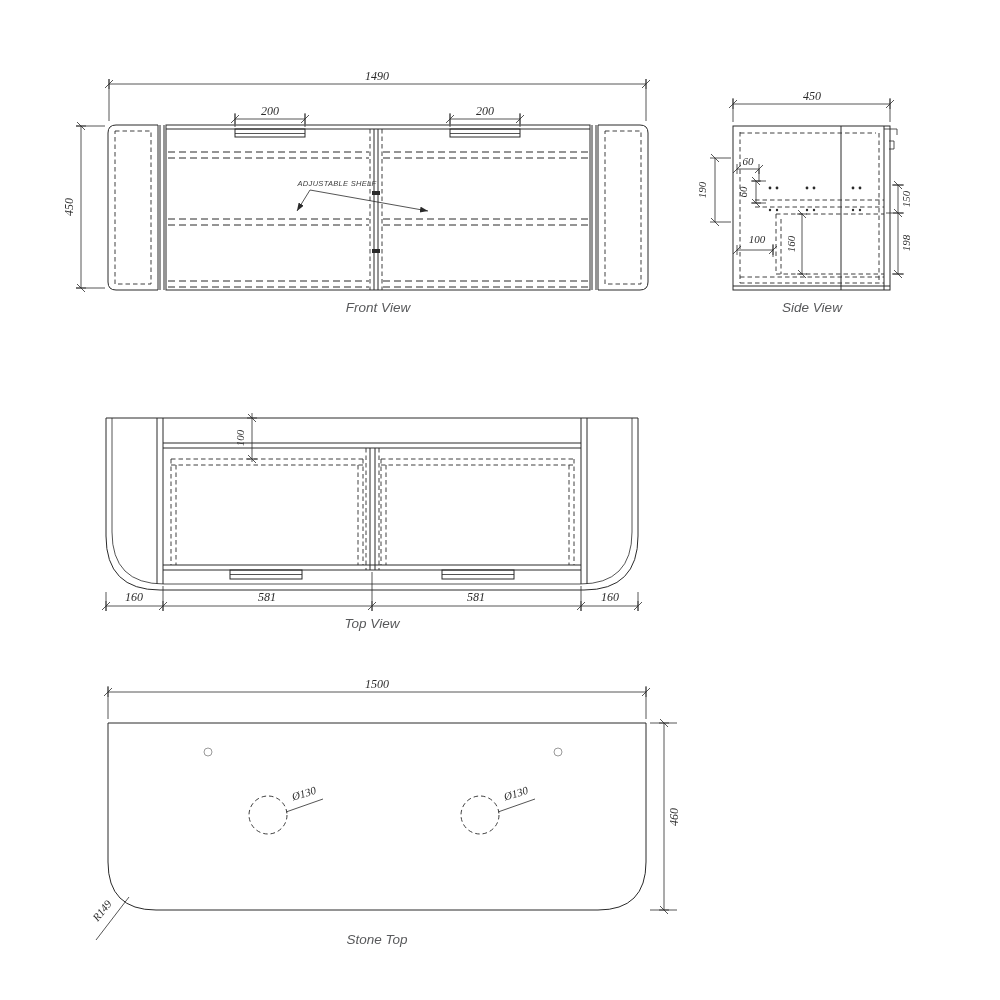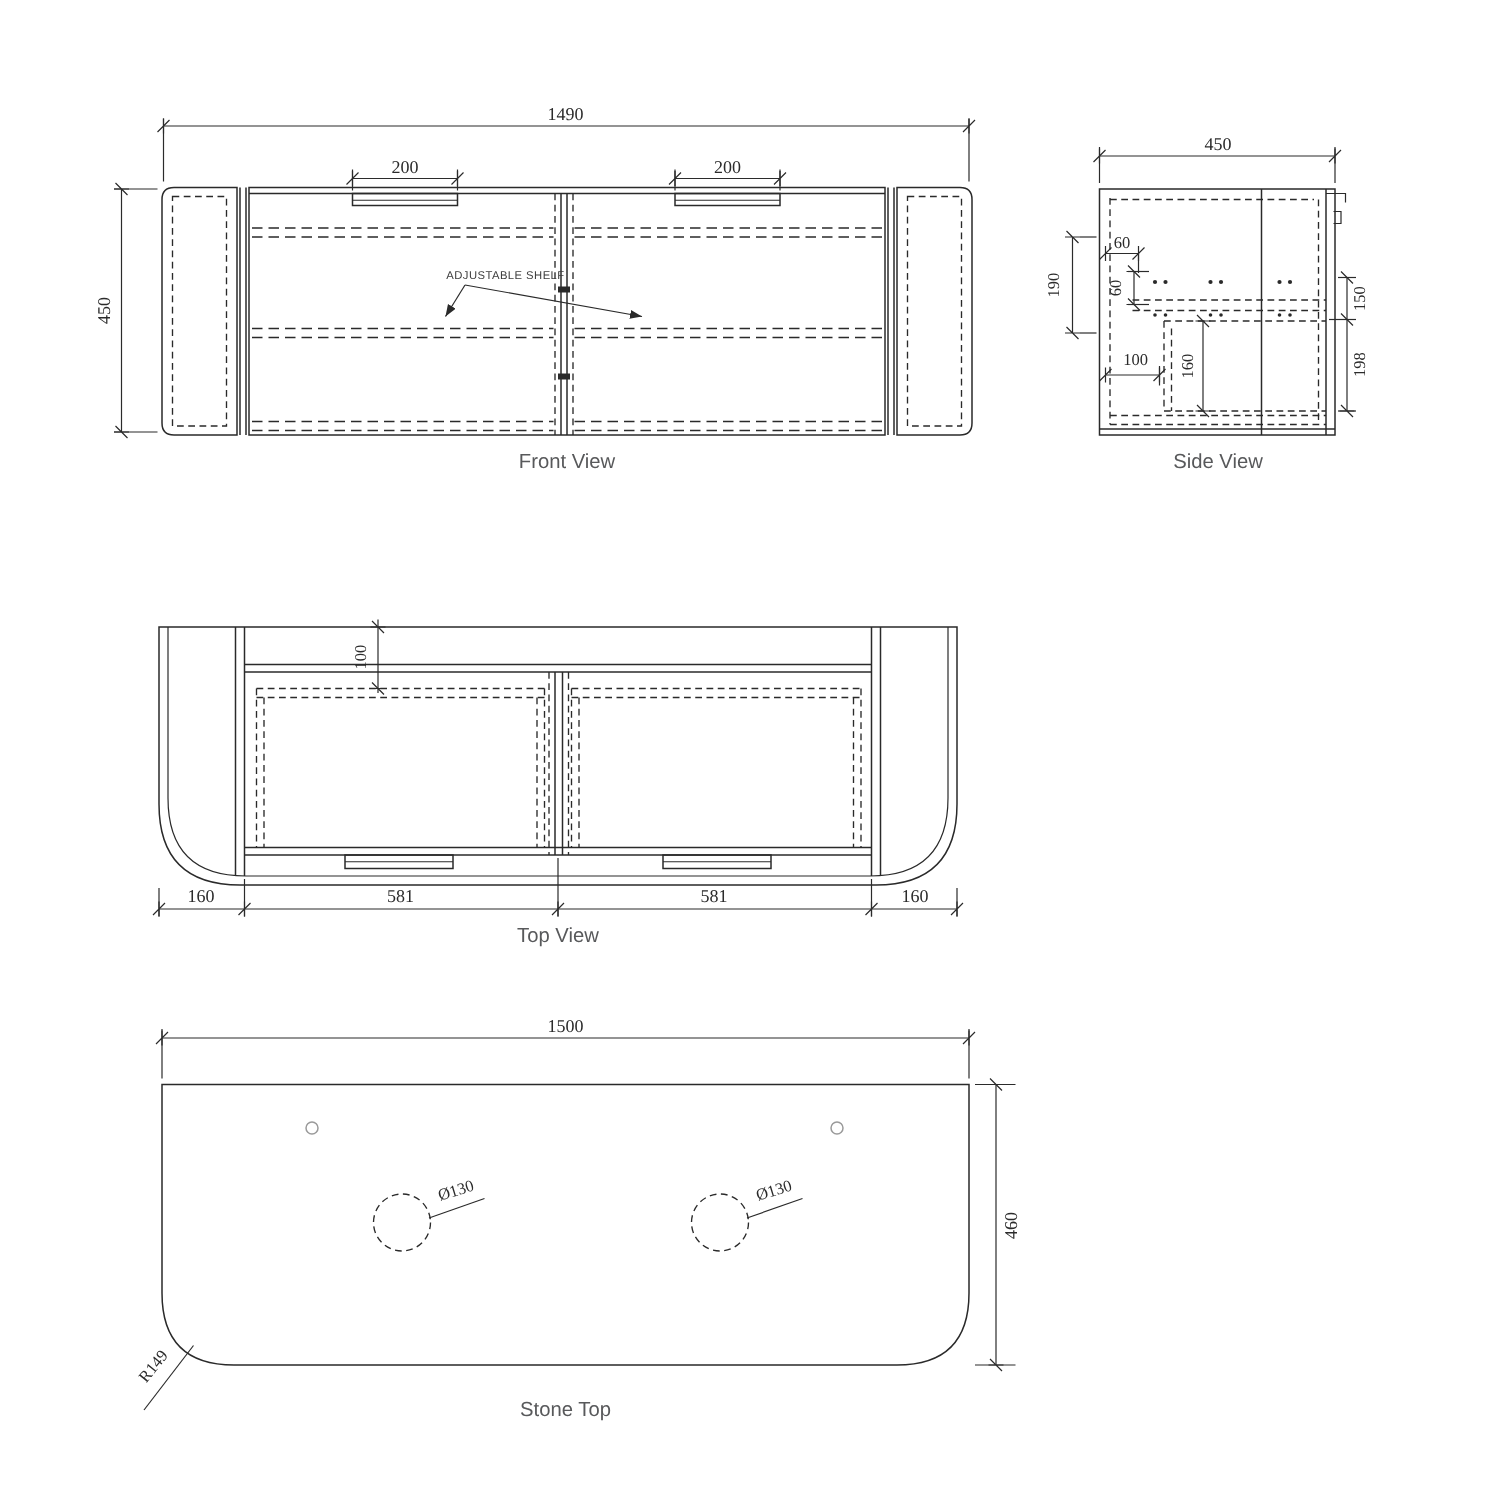--- a/index.html
+++ b/index.html
@@ -2,21 +2,21 @@
 <html style="--line: #2a2a2a; --dim: #2b2b2b; --label: #58595b; --bg: #ffffff;"><head>
 <meta charset="utf-8">
 <style>
   :root{
     --line:#2a2a2a;
     --dim:#2b2b2b;
     --label:#58595b;
     --bg:#ffffff;
   }
   html,body{margin:0;padding:0;background:var(--bg);}
-  .sheet{width:1000px;height:1000px;position:relative;background:var(--bg);}
+  .sheet{width:1000px;height:1000px;position:relative;background:var(--bg);font-style:italic;}
   svg{display:block;}
   .ln{stroke:var(--line);stroke-width:1;fill:none;}
   .thin{stroke:var(--line);stroke-width:0.8;fill:none;}
   .dash{stroke:var(--line);stroke-width:1;fill:none;stroke-dasharray:7 4;}
   .dash2{stroke:var(--line);stroke-width:0.9;fill:none;stroke-dasharray:4.5 3;}
   .dimln{stroke:var(--dim);stroke-width:0.8;fill:none;}
   .gray{stroke:#9a9a9a;stroke-width:1;fill:none;}
   .dot{fill:var(--line);stroke:none;}
   text{font-family:"Liberation Serif","DejaVu Serif",serif;fill:var(--dim);}
   .dim12{font-size:12px;}

